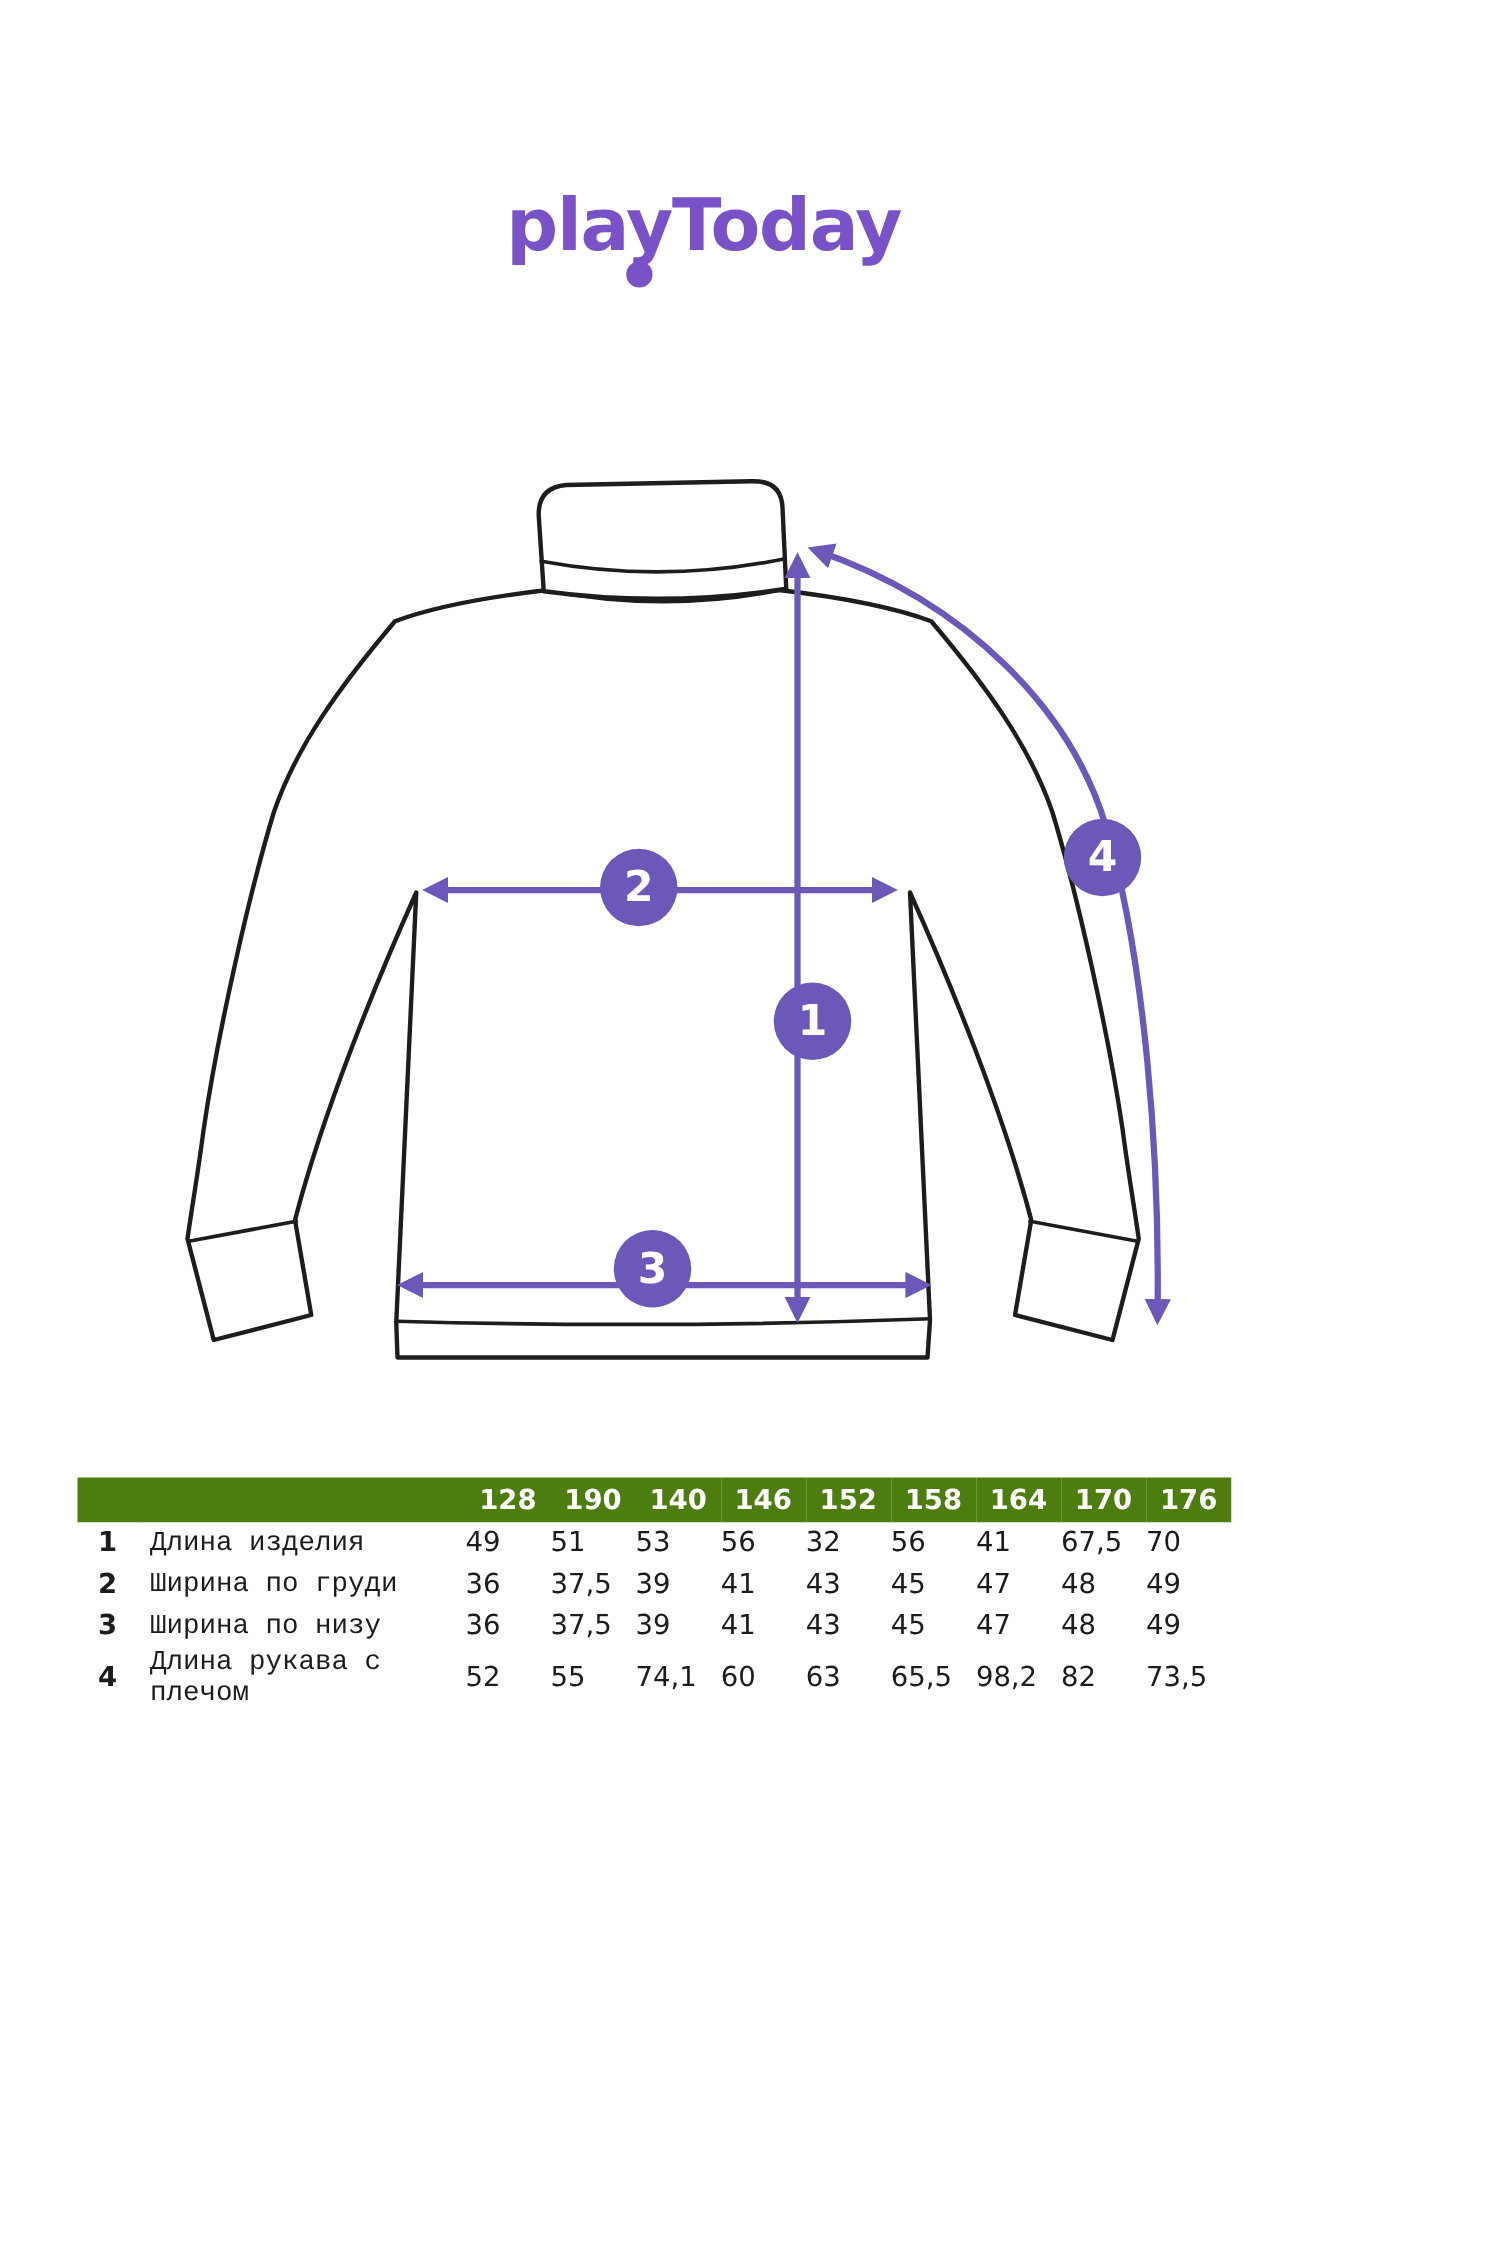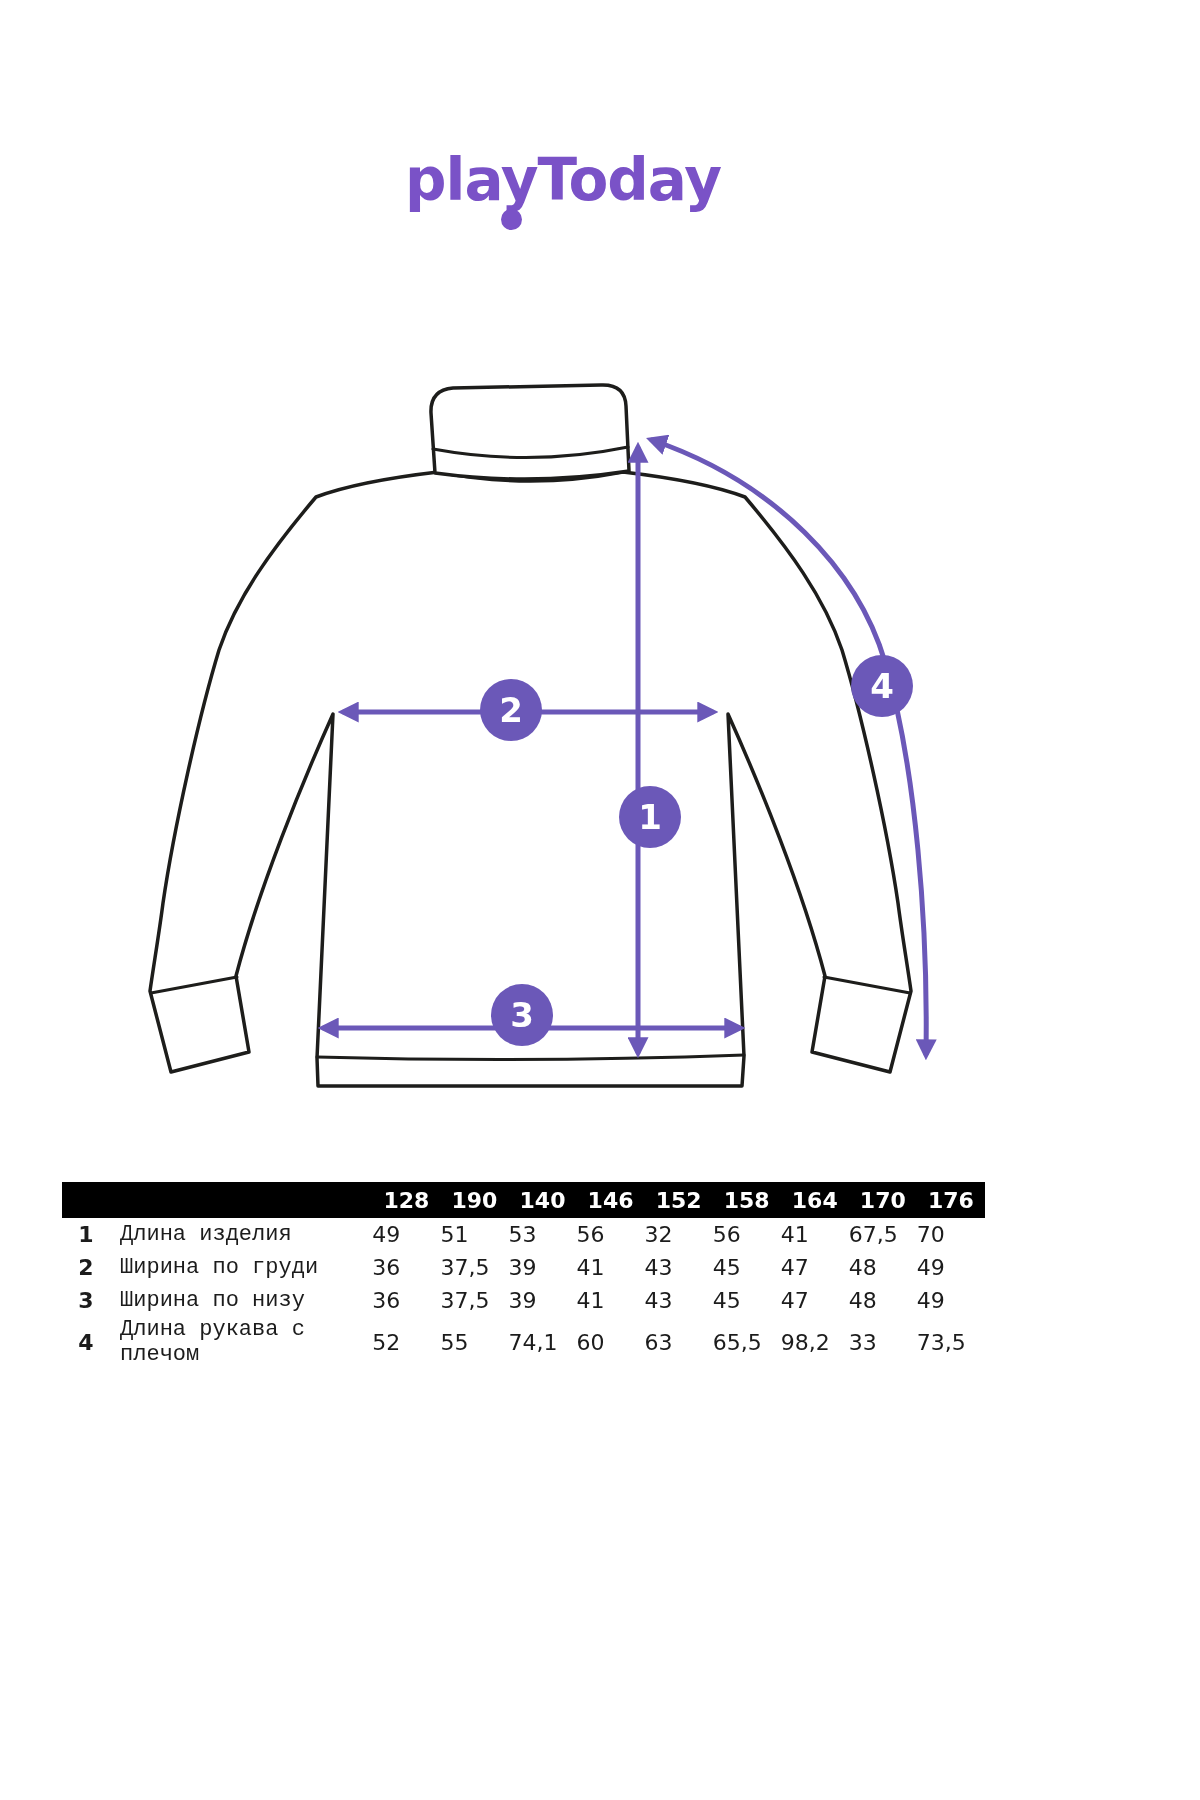--- a/index.html
+++ b/index.html
@@ -20,21 +20,21 @@
 
   
   svg.diagram { position:absolute; top:0; left:0; }
 
   
   .size-table {
     position:absolute; left:62px; top:1182px; width:923px;
     border-collapse:collapse; table-layout:fixed; color:#1c1c1c;
   }
   .size-table thead th {
-    background:#000000; color:#ffffff; font-weight:bold;
+    background:#4d7c0f; color:#ffffff; font-weight:bold;
     height:36px; font-size:22px; text-align:center; padding:0;
   }
   .size-table tbody td {
     height:33px; font-size:22px; text-align:left; padding:0;
     font-weight:normal; background:#ffffff;
   }
   .size-table td.num { font-weight:bold; text-align:center; }
   .size-table td.label { text-align:left; padding-left:10px;font-family:Liberation Mono, monospace; }
 </style>
 </head>
@@ -178,19 +178,19 @@
       <tr>
         <td class="num">4</td>
         <td class="label">Длина рукава с плечом</td>
         <td>52</td>
         <td>55</td>
         <td>74,1</td>
         <td>60</td>
         <td>63</td>
         <td>65,5</td>
         <td>98,2</td>
-        <td>33</td>
+        <td>82</td>
         <td>73,5</td>
       </tr>
     </tbody>
   </table>
 
 </div>
 
 </body></html>

